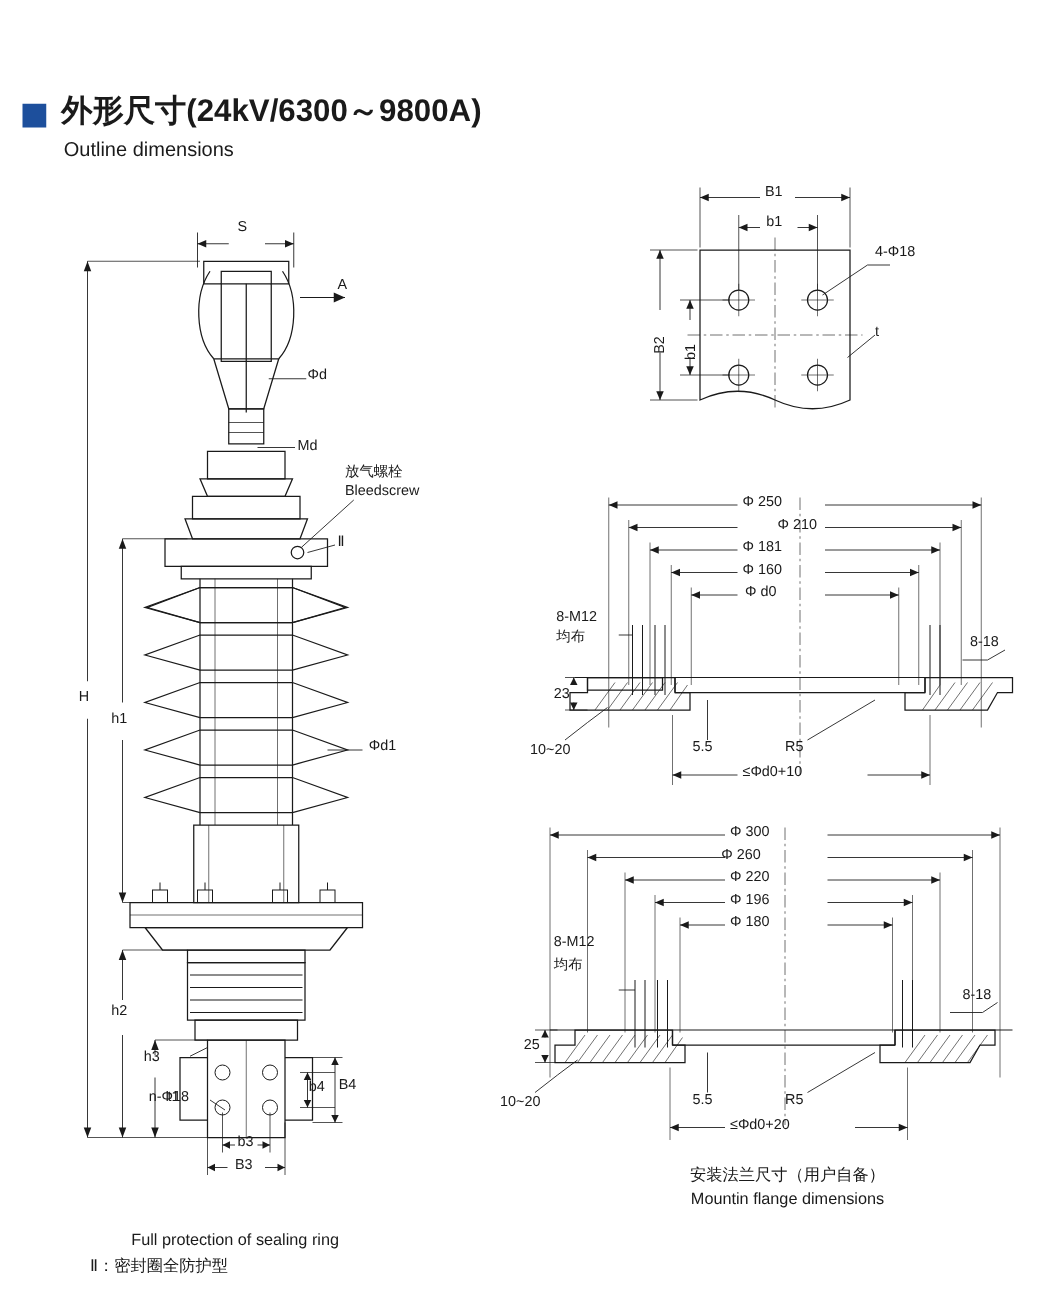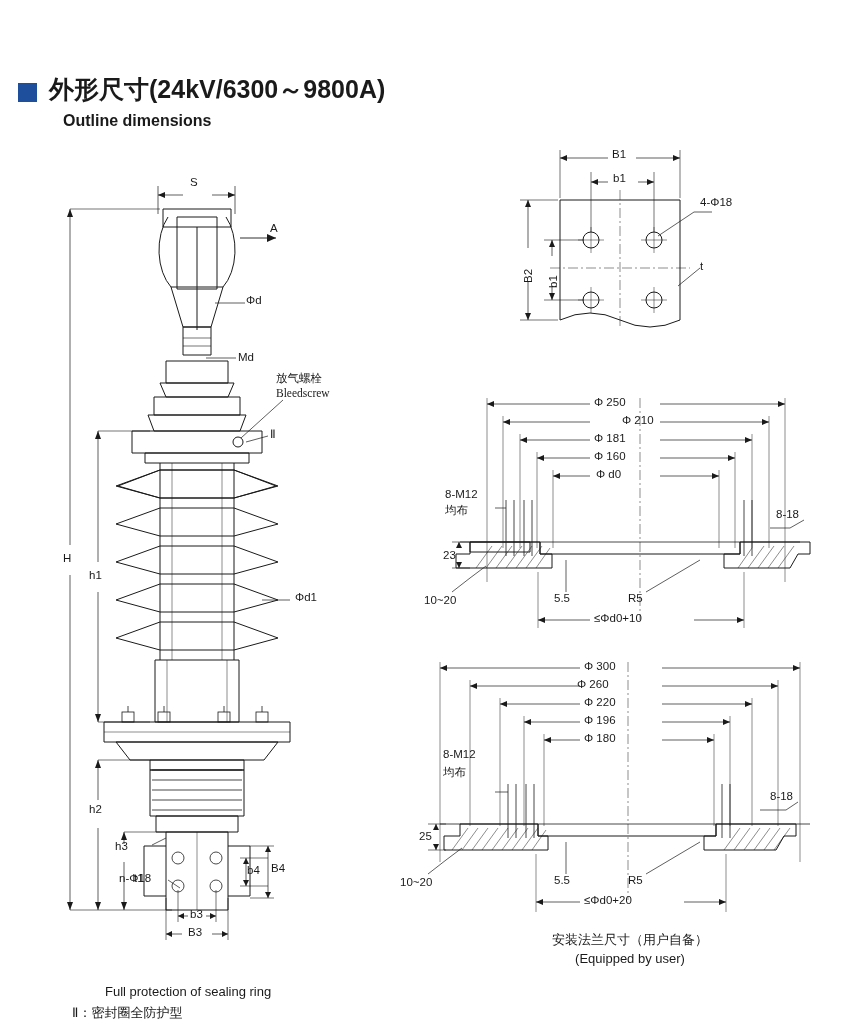--- a/index.html
+++ b/index.html
@@ -10,21 +10,21 @@
     color:#1a1a1a;
     position:relative;
     overflow:hidden;
   }
   .wrap{position:relative;width:843px;height:1031px;}
 
   
   .hdr{position:absolute;left:18px;top:74px;display:flex;align-items:flex-start;}
   .hdr-sq{width:19px;height:19px;background:#1d4f9c;margin-top:9px;margin-right:12px;}
   .hdr-txt-cn{font-size:25px;font-weight:bold;letter-spacing:0px;line-height:30px;}
-  .hdr-txt-en{font-size:16px;line-height:22px;margin-top:6px;margin-left:14px;font-weight:bold;}
+  .hdr-txt-en{font-size:16px;line-height:22px;margin-top:6px;margin-left:2px;}
 
   
   .lbl{position:absolute;font-size:11.5px;white-space:nowrap;line-height:13px;}
   .lbl.rot{transform-origin:left top;}
   svg{position:absolute;left:0;top:0;overflow:visible;}
   .cap{position:absolute;text-align:center;font-size:13px;line-height:19px;}
 
   
   .note{position:absolute;font-size:13px;line-height:19px;}
 </style>
@@ -196,21 +196,21 @@
       <path d="M166 934 l6 -3 v6 z" fill="#1a1a1a" stroke="none"></path>
       <path d="M228 934 l-6 -3 v6 z" fill="#1a1a1a" stroke="none"></path>
     </g>
   </svg>
 
   <div class="lbl" style="left:190px;top:176px;">S</div>
   <div class="lbl" style="left:270px;top:222px;">A</div>
   <div class="lbl" style="left:246px;top:294px;">Φd</div>
   <div class="lbl" style="left:238px;top:351px;">Md</div>
   <div class="lbl" style="left:276px;top:372px;">放气螺栓</div>
-  <div class="lbl" style="left:276px;top:387px;font-family:Liberation Serif, serif;">Bleedscrew</div>
+  <div class="lbl" style="left:276px;top:387px;">Bleedscrew</div>
   <div class="lbl" style="left:270px;top:428px;">Ⅱ</div>
   <div class="lbl" style="left:63px;top:552px;">H</div>
   <div class="lbl" style="left:89px;top:569px;">h1</div>
   <div class="lbl" style="left:89px;top:803px;">h2</div>
   <div class="lbl" style="left:115px;top:840px;">h3</div>
   <div class="lbl" style="left:295px;top:591px;">Φd1</div>
   <div class="lbl" style="left:134px;top:872px;">t1</div>
   <div class="lbl" style="left:119px;top:872px;">n-Φ18</div>
   <div class="lbl" style="left:247px;top:864px;">b4</div>
   <div class="lbl" style="left:271px;top:862px;">B4</div>
@@ -494,16 +494,16 @@
   <div class="lbl" style="left:443px;top:766px;">均布</div>
   <div class="lbl" style="left:770px;top:790px;">8-18</div>
   <div class="lbl" style="left:419px;top:830px;">25</div>
   <div class="lbl" style="left:400px;top:876px;">10~20</div>
   <div class="lbl" style="left:554px;top:874px;">5.5</div>
   <div class="lbl" style="left:628px;top:874px;">R5</div>
   <div class="lbl" style="left:584px;top:894px;">≤Φd0+20</div>
 
   <div class="cap" style="left:470px;top:930px;width:320px;">
     <div>安装法兰尺寸（用户自备）</div>
-    <div>(Equipped by user)</div>
+    <div>Mountin flange dimensions</div>
   </div>
 
 </div>
 
 </body></html>

